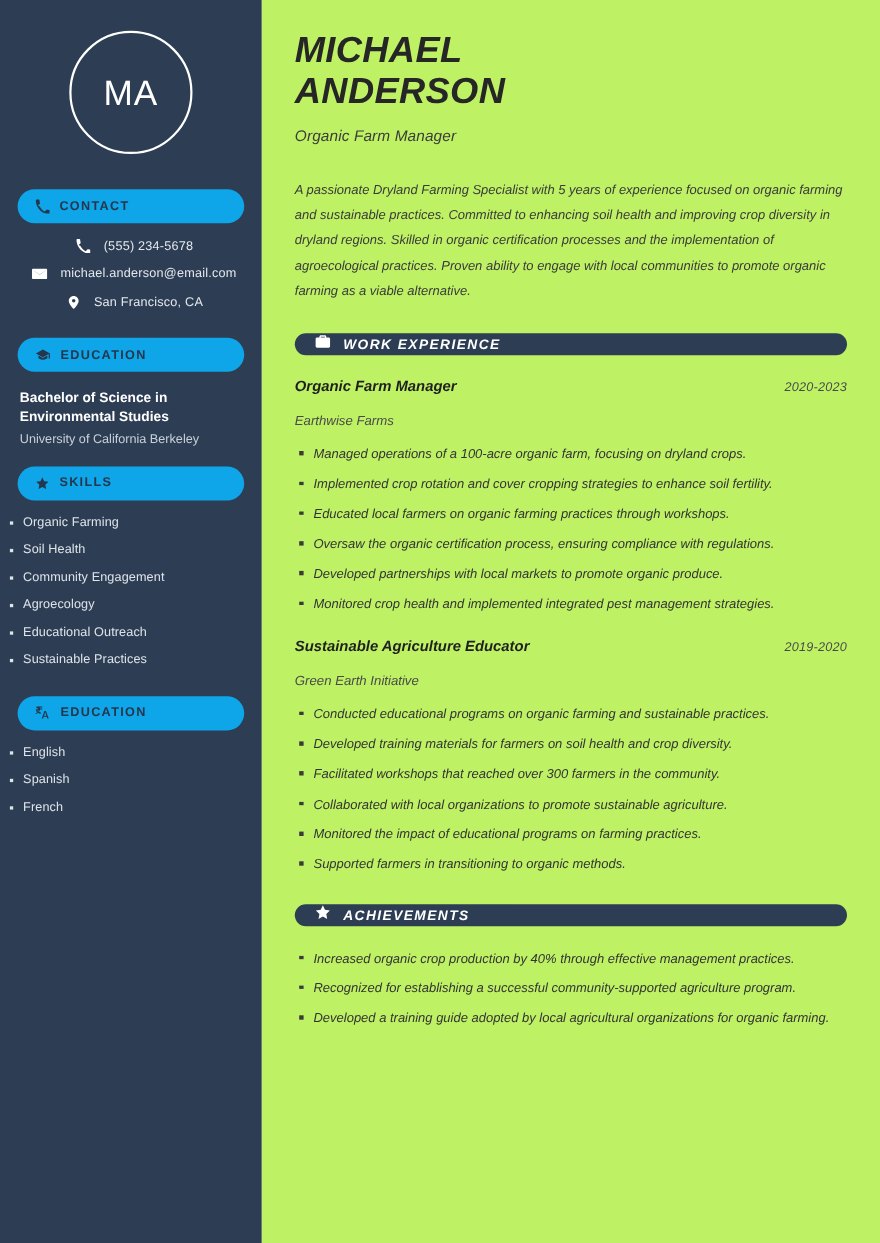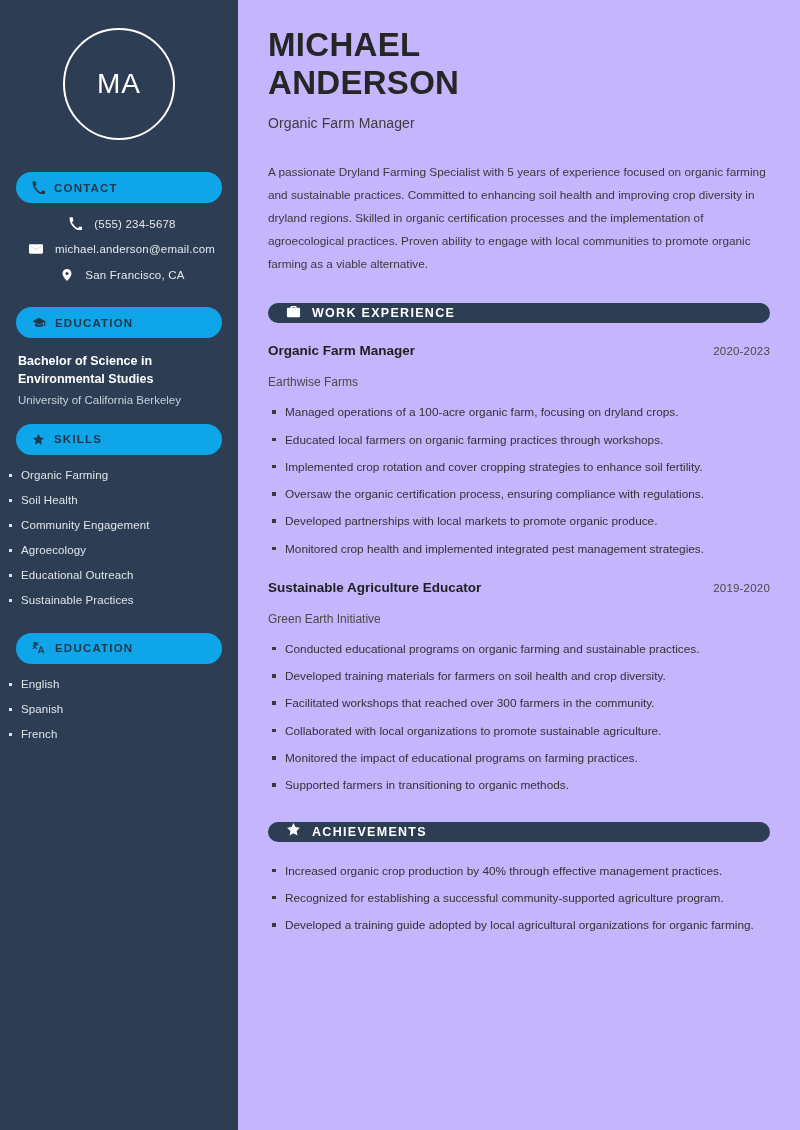--- a/index.html
+++ b/index.html
@@ -38,21 +38,21 @@
   .avatar {
     width: 112px;
     height: 112px;
     border-radius: 50%;
     border: 2px solid #ffffff;
     display: flex;
     align-items: center;
     justify-content: center;
   }
   .avatar-initials {
-    font-size: 28px;
+    font-size: 32px;
     font-weight: 400;
     letter-spacing: 1px;
     color: #ffffff;
     line-height: 1;
   }
 
   .pill {
     margin: 0 16px 14px 16px;
     background: #0ea5e9;
     color: #2d3e54;
@@ -128,22 +128,23 @@
     background: #dfe4ea;
   }
 
   .gap-edu { height: 13px; }
   .gap-skills { height: 14px; }
   .gap-lang { height: 14px; }
 
   
   .main {
     flex: 1;
-    background: #c4b5fd;
+    background: #bef264;
     padding: 26px 30px 0 30px;
+    font-style: italic;
   }
 
   .name {
     font-size: 33px;
     font-weight: bold;
     color: #262626;
     line-height: 1.14;
     letter-spacing: 0.3px;
   }
   .job-title {
@@ -352,22 +353,22 @@
     </div>
 
     <div>
       <div class="job-head">
         <span class="job-role">Organic Farm Manager</span>
         <span class="job-date">2020-2023</span>
       </div>
       <div class="job-company">Earthwise Farms</div>
       <ul class="bullets">
         <li>Managed operations of a 100-acre organic farm, focusing on dryland crops.</li>
+        <li>Implemented crop rotation and cover cropping strategies to enhance soil fertility.</li>
         <li>Educated local farmers on organic farming practices through workshops.</li>
-        <li>Implemented crop rotation and cover cropping strategies to enhance soil fertility.</li>
         <li>Oversaw the organic certification process, ensuring compliance with regulations.</li>
         <li>Developed partnerships with local markets to promote organic produce.</li>
         <li>Monitored crop health and implemented integrated pest management strategies.</li>
       </ul>
     </div>
 
     <div class="job-spacer"></div>
 
     <div>
       <div class="job-head">

